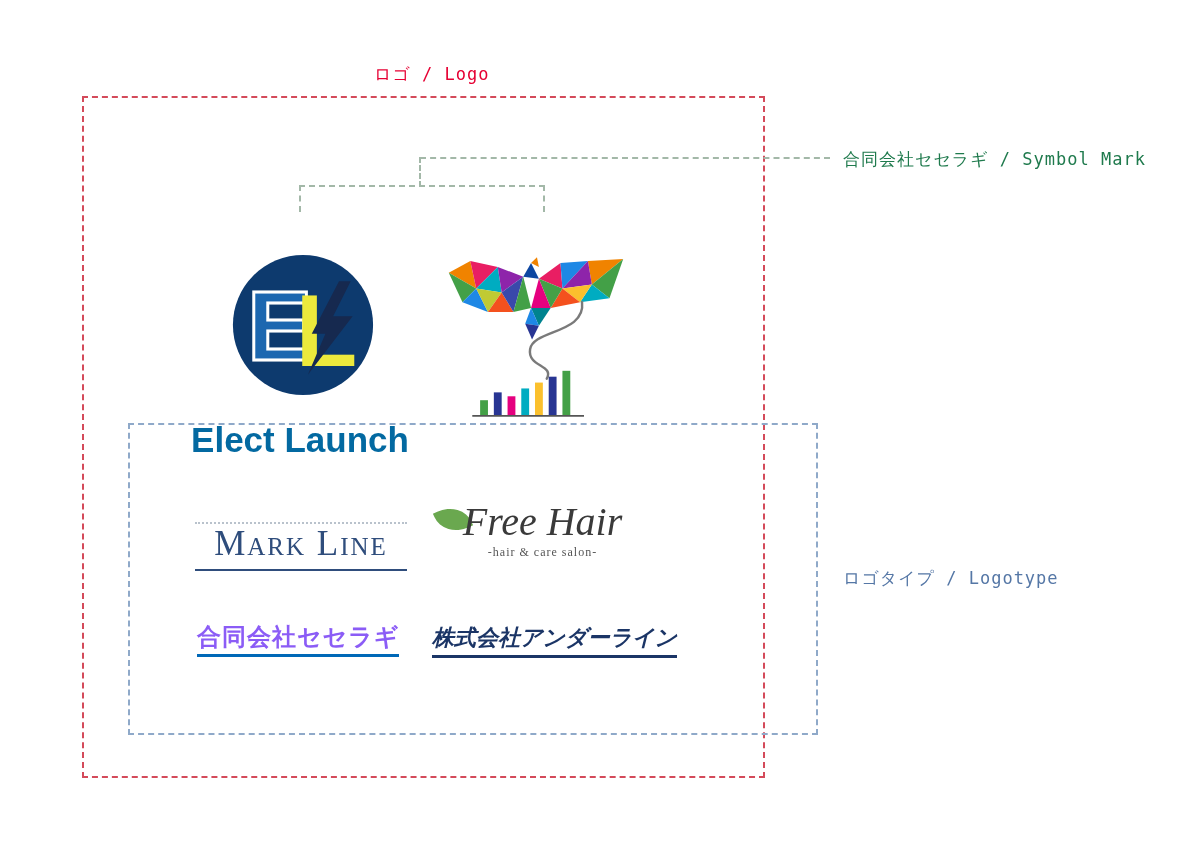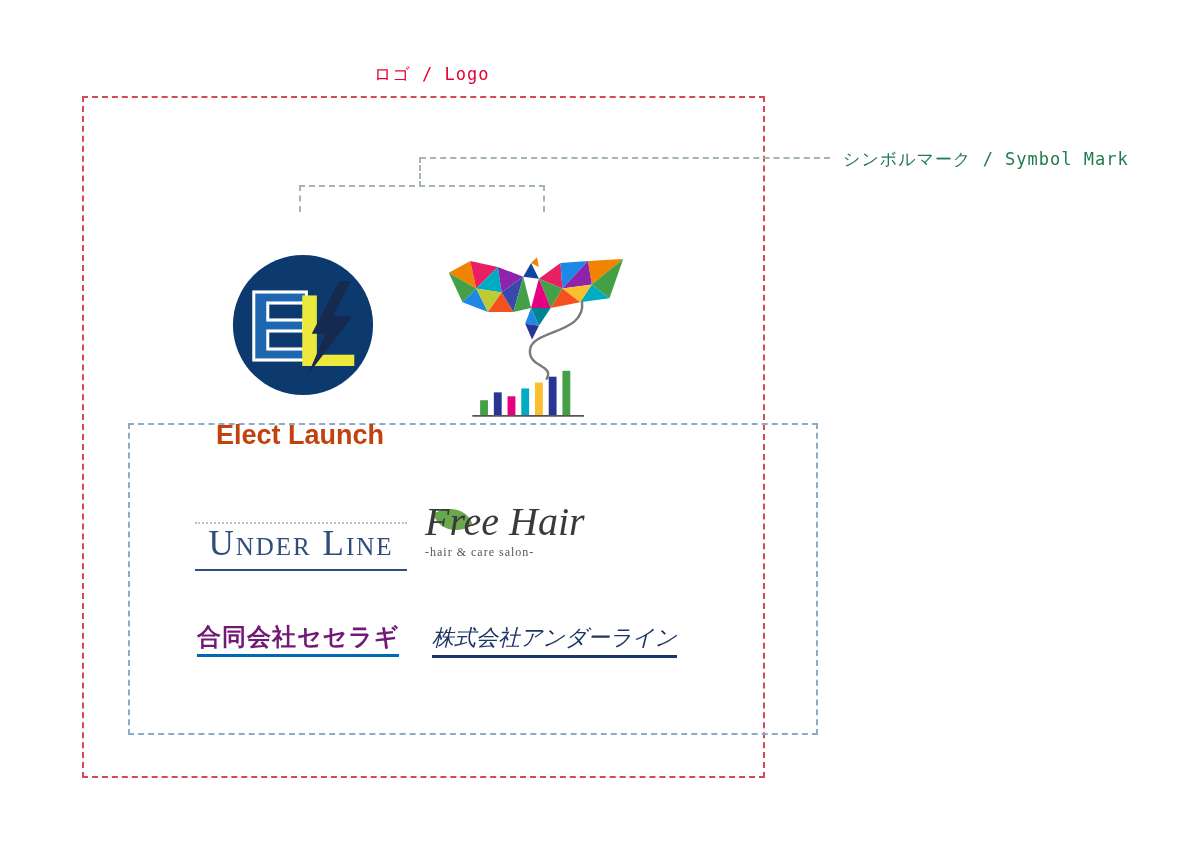--- a/index.html
+++ b/index.html
@@ -19,55 +19,56 @@
   .sym-bracket{left:299px;top:185px;width:246px;height:0;border-top:2px dashed #a3b8a8;}
   .sym-tick-l{left:299px;top:185px;width:0;height:27px;border-left:2px dashed #a3b8a8;}
   .sym-tick-r{left:543px;top:185px;width:0;height:27px;border-left:2px dashed #a3b8a8;}
 
   
   .el-symbol{left:230px;top:252px;width:146px;height:146px;}
   .bird-symbol{left:437px;top:250px;width:196px;height:174px;}
 
   
   .elect-type{left:188px;top:420px;width:224px;text-align:center;
-              font-family:"Liberation Sans",sans-serif;font-weight:800;font-size:27px;color:#c2410c;}
+              font-family:"Liberation Sans",sans-serif;font-weight:800;font-size:35px;color:#0369a1;}
   .irodori-type{left:450px;top:427px;width:176px;text-align:center;
               font-family:"DejaVu Sans",sans-serif;font-weight:600;font-size:25px;letter-spacing:7px;}
   .ul-wrap{left:195px;top:522px;width:212px;text-align:center;border-bottom:2px solid #2f4d7c;padding-bottom:5px;}
   .ul-dotted{border-top:2px dotted #b9c2cc;margin-bottom:1px;}
   .ul-text{font-family:"Liberation Serif",serif;font-variant:small-caps;font-size:35px;
            color:#2f4d7c;letter-spacing:2px;line-height:1.1;}
-  .fh-wrap{left:425px;top:500px;width:235px;text-align:left;}
+  .fh-wrap{left:425px;top:500px;width:235px;text-align:center;}
   .fh-leaf{position:absolute;left:12px;top:6px;width:32px;height:27px;background:#6aa84f;
            border-radius:0 85% 0 85%;transform:rotate(-24deg);z-index:0;}
   .fh-text{position:relative;z-index:1;font-family:"Liberation Serif",serif;font-style:italic;
            font-size:40px;color:#3a3a3a;line-height:1.1;}
   .fh-sub{position:relative;z-index:1;font-family:"Liberation Serif",serif;
           font-size:12px;color:#555;letter-spacing:1px;margin-top:1px;}
   .sese-type{left:197px;top:621px;font-family:"Liberation Sans",sans-serif;font-weight:bold;
-             font-size:24px;color:#701a75;border-bottom:3px solid #0068b7;padding-bottom:1px;letter-spacing:1px;}
-  .ulco-type{left:432px;top:623px;font-family:"Liberation Sans",sans-serif;font-weight:normal;font-style:italic;
+             font-size:24px;color:#8b5cf6;border-bottom:3px solid #0068b7;padding-bottom:1px;letter-spacing:1px;}
+  .ulco-type{left:432px;top:623px;font-family:"Liberation Sans",sans-serif;font-weight:bold;font-style:italic;
              font-size:22px;color:#1b3566;border-bottom:3px solid #1b3566;padding-bottom:2px;}
 </style>
 </head>
 <body>
 
 <div class="canvas">
 
   <div class="abs logo-box"></div>
   <div class="abs logotype-box"></div>
 
   <div class="abs sym-line"></div>
   <div class="abs sym-riser"></div>
   <div class="abs sym-bracket"></div>
   <div class="abs sym-tick-l"></div>
   <div class="abs sym-tick-r"></div>
 
   <div class="abs ann-label logo-label">ロゴ / Logo</div>
-  <div class="abs ann-label symbol-label">シンボルマーク / Symbol Mark</div>
+  <div class="abs ann-label symbol-label">合同会社セセラギ / Symbol Mark</div>
+  <div class="abs ann-label logotype-label">ロゴタイプ / Logotype</div>
 
   <svg class="abs el-symbol" viewBox="0 0 150 150">
     <circle cx="75" cy="75" r="72" fill="#0d3a6e"></circle>
     <text x="51" y="111" font-size="100" font-weight="bold" fill="#1c67b0" stroke="#ffffff" stroke-width="3" text-anchor="middle" font-family="Liberation Sans, sans-serif">E</text>
     <text x="99" y="117" font-size="104" font-weight="bold" fill="#ece93c" text-anchor="middle" font-family="Liberation Sans, sans-serif">L</text>
     <polygon points="112,30 84,84 98,84 80,126 126,66 106,66 124,30" fill="#16294f"></polygon>
   </svg>
 
   <svg class="abs bird-symbol" viewBox="0 0 200 175">
     <g>
@@ -114,21 +115,21 @@
         <rect x="128" y="122" width="8" height="46" fill="#43a047"></rect>
       </g>
     <line x1="36" y1="168" x2="150" y2="168" stroke="#555555" stroke-width="2"></line>
   </svg>
 
   <div class="abs elect-type">Elect Launch</div>
 
 
   <div class="abs ul-wrap">
     <div class="ul-dotted"></div>
-    <div class="ul-text">Under Line</div>
+    <div class="ul-text">Mark Line</div>
   </div>
 
   <div class="abs fh-wrap">
     <span class="fh-leaf"></span>
     <div class="fh-text">Free Hair</div>
     <div class="fh-sub">-hair &amp; care salon-</div>
   </div>
 
   <div class="abs sese-type">合同会社セセラギ</div>
 

